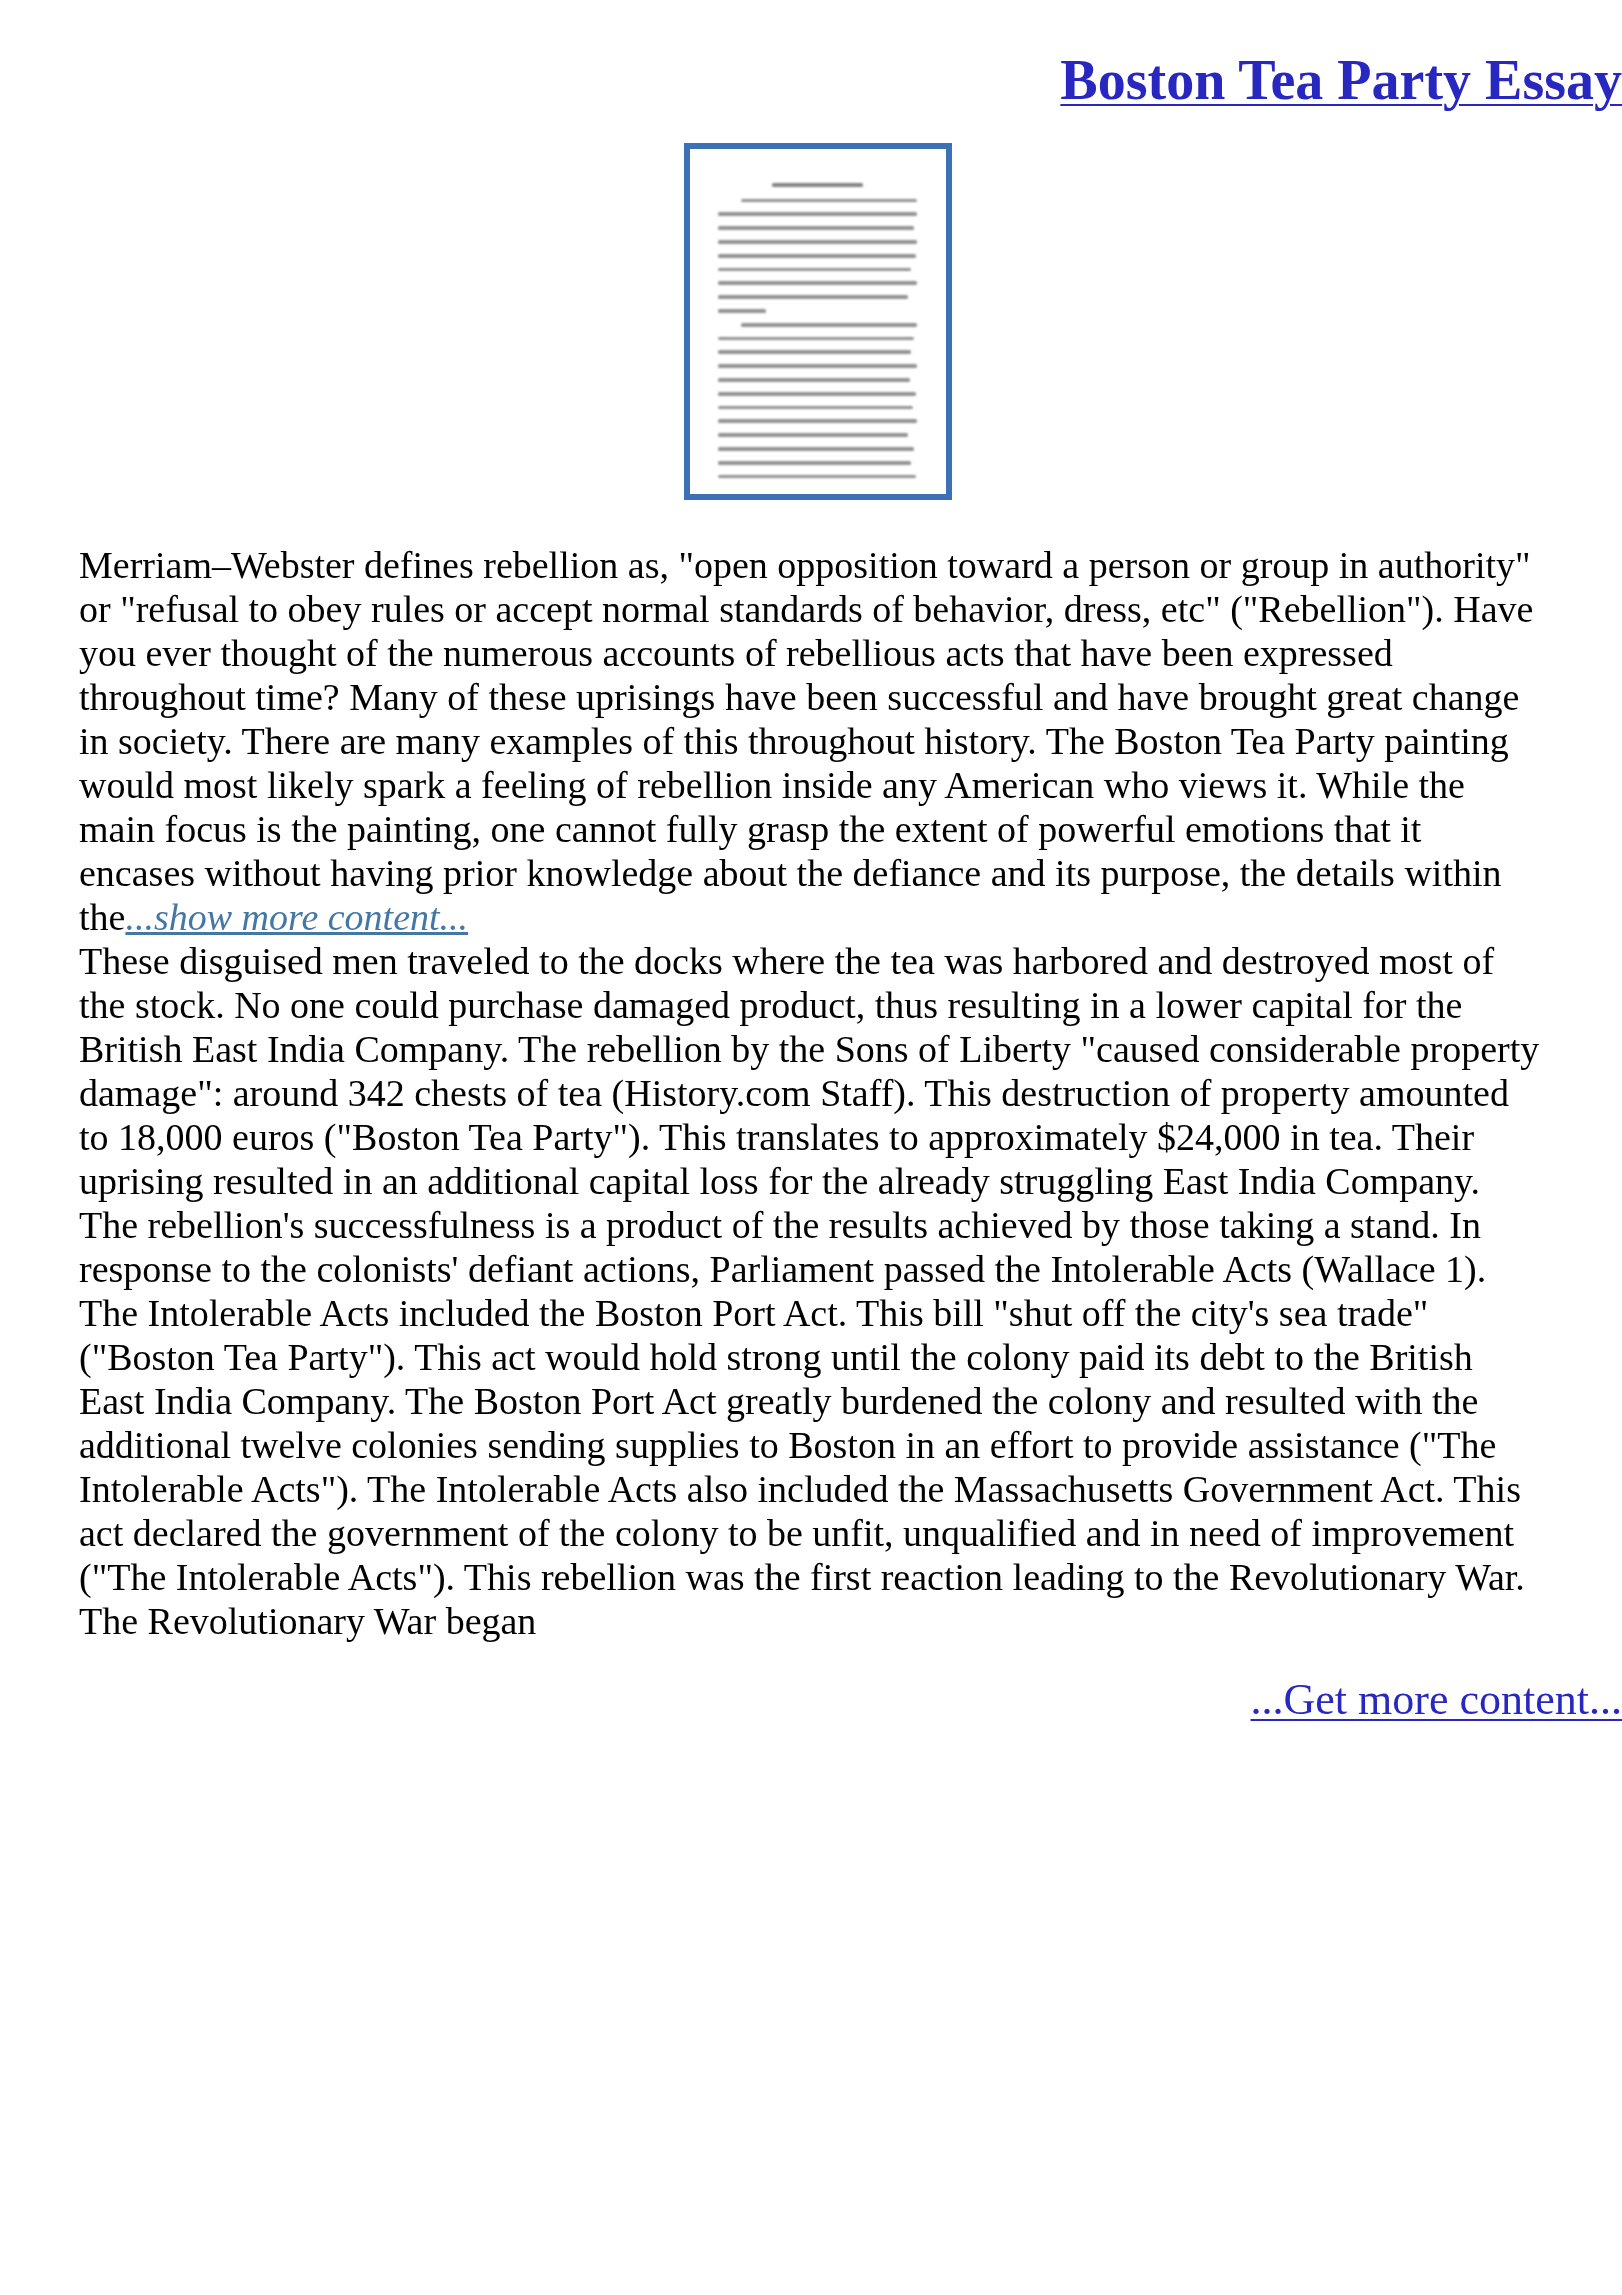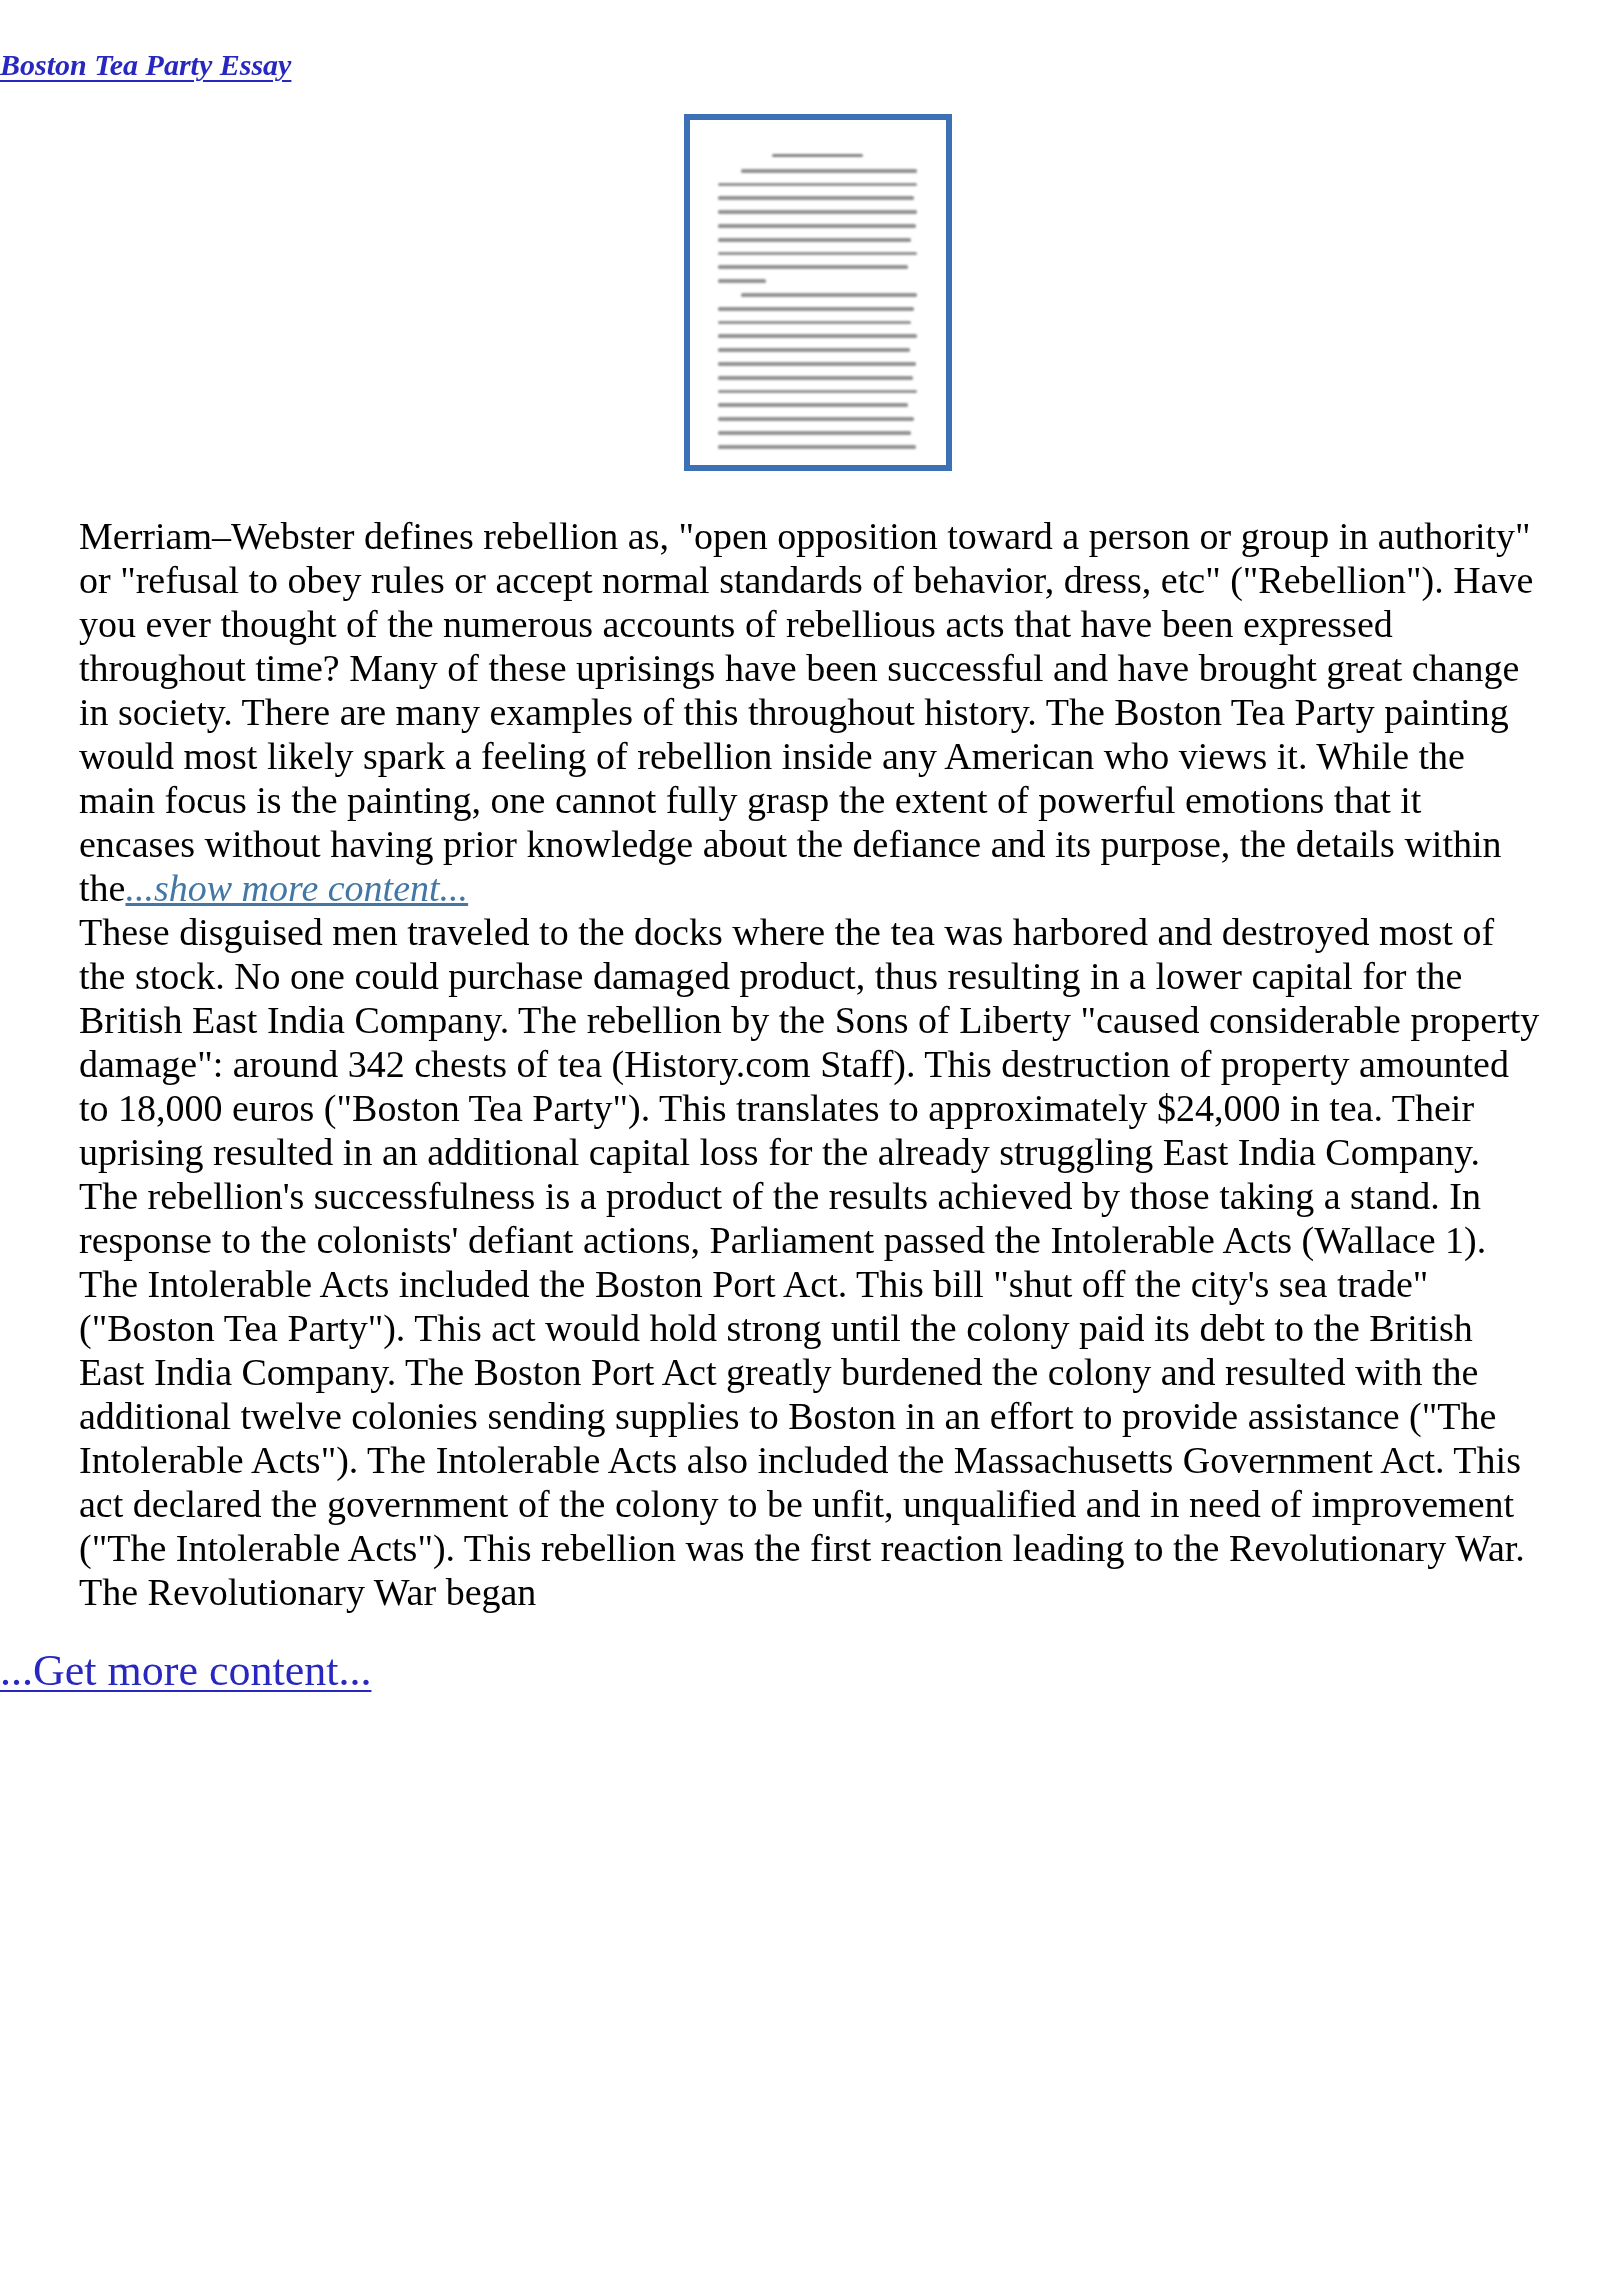--- a/index.html
+++ b/index.html
@@ -14,25 +14,24 @@
     font-family: "Liberation Serif", serif;
     color: #000000;
   }
   .page {
     width: 1622px;
     height: 2295px;
     position: relative;
   }
   h1.doc-title {
     margin: 48px 0 0 0;
-    text-align: left;
-    font-size: 30px;
+    text-align: right;
+    font-size: 56px;
     font-weight: bold;
     line-height: 1.15;
-    font-style: italic;
   }
   h1.doc-title a {
     color: #2828c0;
     text-decoration: underline;
     text-decoration-thickness: 2.3px;
     text-underline-offset: 4.6px;
     cursor: pointer;
   }
   
   .thumb {
@@ -72,21 +71,21 @@
     padding: 0;
   }
   a.more-link {
     color: #4377a5;
     font-style: italic;
     text-decoration: underline;
     cursor: pointer;
   }
   .footer-wrap {
     width: 1622px;
-    text-align: left;
+    text-align: right;
     margin-top: 31px;
   }
   a.get-more-link {
     font-size: 44px;
     color: #2828c0;
     text-decoration: underline;
     text-decoration-thickness: 2.3px;
     text-underline-offset: 5.4px;
     cursor: pointer;
   }

